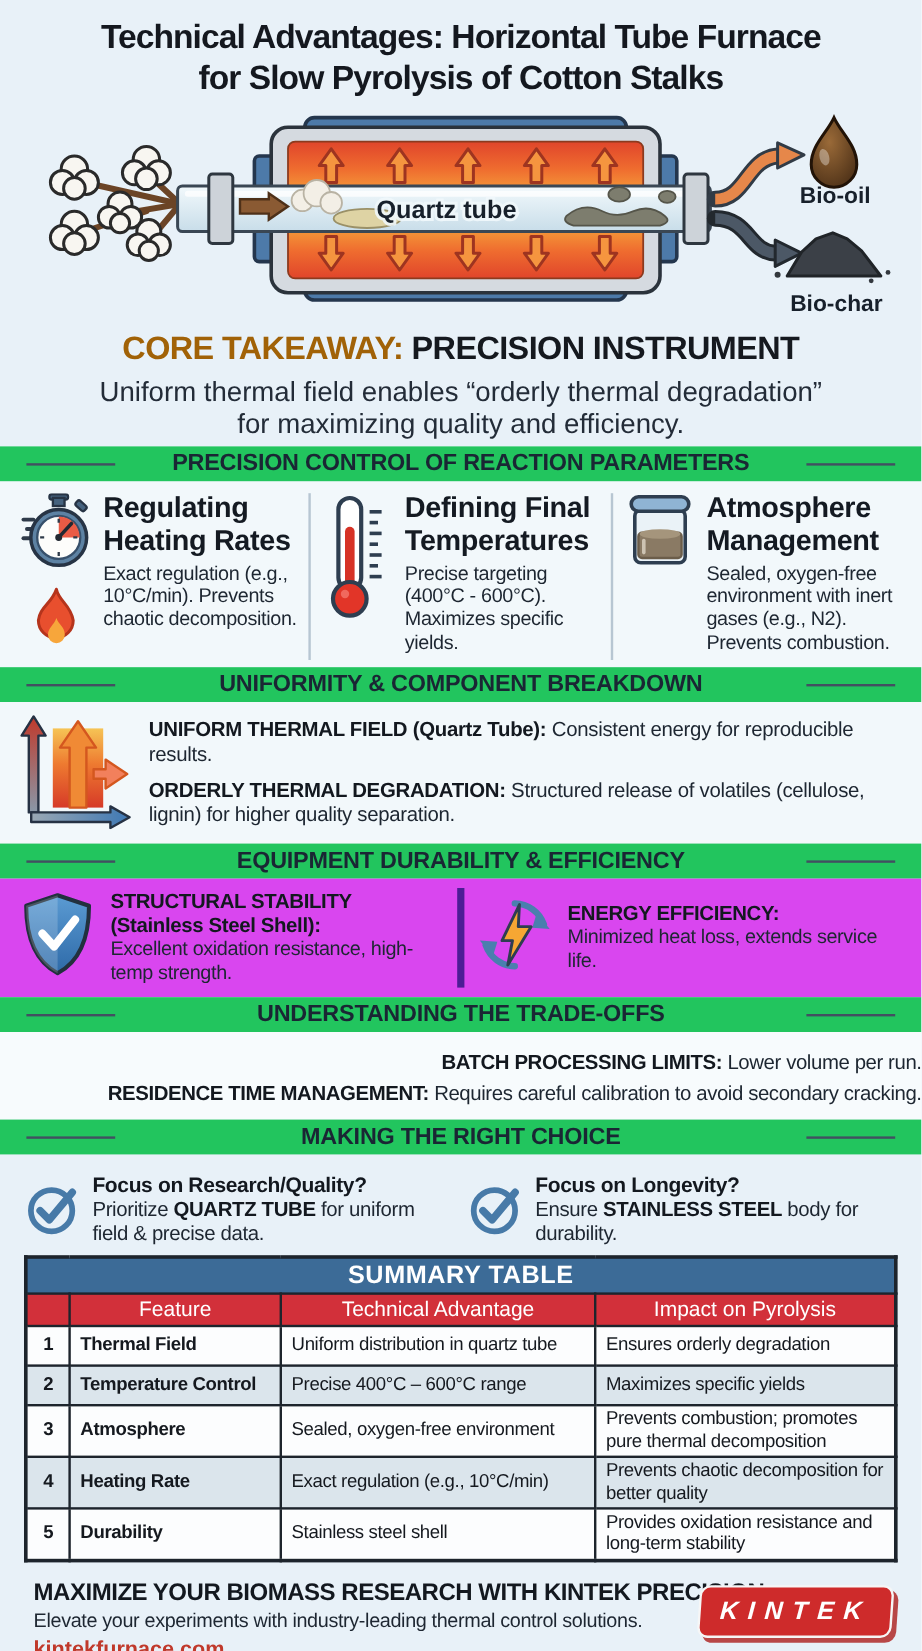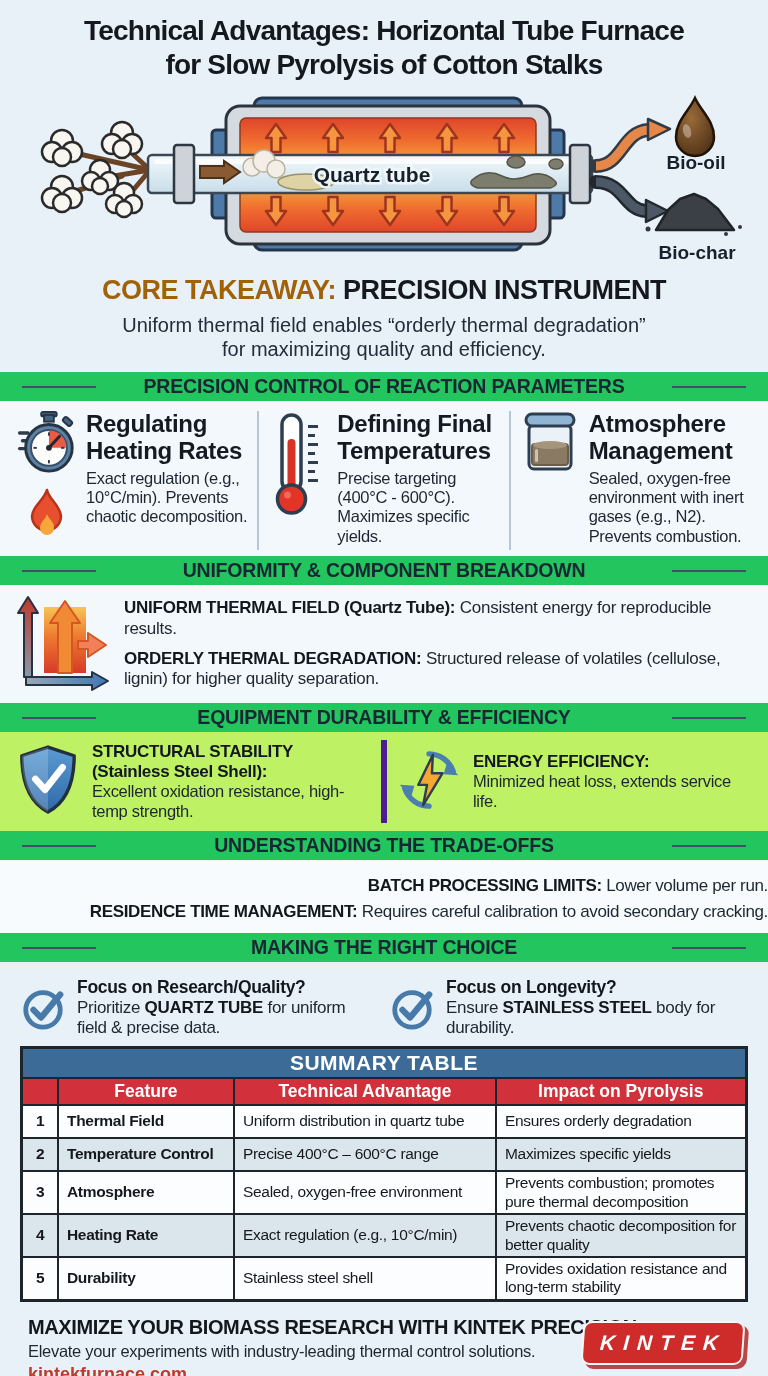--- a/index.html
+++ b/index.html
@@ -14,21 +14,21 @@
   
   .sec-diagram{height:180px;position:relative}
   .sec-diagram svg{position:absolute;left:0;top:0}
   .svg-label{font-weight:bold;fill:#17202b}
 
   
   .sec-core{height:102px;text-align:center;padding-top:6px;box-sizing:border-box}
   .core-head{font-size:27px;font-weight:800;letter-spacing:-0.5px;line-height:1.1}
   .core-label{color:#a16207}
   .core-title{color:#15191f}
-  .core-sub{font-size:20px;line-height:1.2;color:#232c38;margin-top:7px;font-weight:500}
+  .core-sub{font-size:23px;line-height:1.2;color:#232c38;margin-top:7px;font-weight:500}
 
   
   .band{position:relative;height:29px;background:#22c55e;display:flex;align-items:center;justify-content:center}
   .band-text{font-size:19.5px;font-weight:800;color:#1a2634;letter-spacing:-0.2px}
   .band-line{position:absolute;top:50%;width:74px;height:2px;background:#425061;transform:translateY(-50%)}
   .band-line.left{left:22px}.band-line.right{right:22px}
 
   
   .sec-params{height:155px;background:#f2f8fb;display:flex;padding:10px 8px 6px;box-sizing:border-box}
   .param-col{flex:1;display:flex;gap:7px;padding:0 7px;min-width:0}
@@ -40,21 +40,21 @@
 
   
   .sec-uniformity{height:118px;background:#f2f8fb;display:flex;align-items:center;gap:14px;
                   padding:6px 14px;box-sizing:border-box}
   .uni-icon{flex:none}
   .uni-text p{margin:0 0 9px;font-size:17px;line-height:1.22;letter-spacing:-0.25px;color:#1d2631}
   .uni-text p:last-child{margin-bottom:0}
   strong{font-weight:800;color:#13181f}
 
   
-  .sec-durability{height:99px;background:#bef264;display:flex;padding:8px 6px;box-sizing:border-box}
+  .sec-durability{height:99px;background:#d946ef;display:flex;padding:8px 6px;box-sizing:border-box}
   .dur-col{flex:1;display:flex;gap:12px;align-items:center;padding:0 10px;min-width:0}
   .dur-col + .dur-col{border-left:6px solid #4c1d95}
   .dur-label{font-size:17px;font-weight:800;line-height:1.18;letter-spacing:-0.3px;color:#13181f}
   .dur-body{font-size:16.5px;line-height:1.18;letter-spacing:-0.3px;color:#1d2631}
 
   
   .sec-tradeoffs{height:73px;background:#f7fbfd;text-align:right;padding-top:13px;box-sizing:border-box}
   .trade-line{font-size:17px;line-height:1.5;letter-spacing:-0.35px;color:#1d2631}
 
   
@@ -62,21 +62,21 @@
   .choice-col{flex:1;display:flex;gap:11px;align-items:center;padding-top:2px;min-width:0}
   .choice-icon{flex:none;margin-top:4px}
   .choice-q{font-size:17.5px;font-weight:800;letter-spacing:-0.3px;color:#13181f}
   .choice-line{font-size:17px;line-height:1.2;letter-spacing:-0.3px;color:#1d2631}
 
   
   .sec-table{height:262px;padding-top:3px;box-sizing:border-box}
   table{width:724px;margin:0 auto;border-collapse:collapse;table-layout:fixed;border:3px solid #1d242c}
   th,td{border:2px solid #1d242c;padding:2px 8px;box-sizing:border-box}
   .t-title th{background:#3c6b97;color:#fff;font-size:21px;font-weight:800;height:30px;letter-spacing:0.5px}
-  .t-cols th{background:#d2303a;color:#fff;font-size:17.5px;font-weight:700;height:27px}
+  .t-cols th{background:#d2303a;color:#fff;font-size:17.5px;font-weight:400;height:27px}
   tbody td{font-size:15.5px;line-height:1.18;letter-spacing:-0.3px;color:#15191f}
   tbody tr:nth-child(odd){background:#fcfdfe}
   tbody tr:nth-child(even){background:#dbe5ec}
   td.num{text-align:center;font-weight:800}
   td.feat{font-weight:800}
   tr.row-s{height:33px} tr.row-l{height:43px}
   col.c-num{width:36px} col.c-feat{width:176px} col.c-adv{width:262px} col.c-imp{width:250px}
 
   
   .sec-footer{position:relative;padding:11px 28px 0;box-sizing:border-box}

